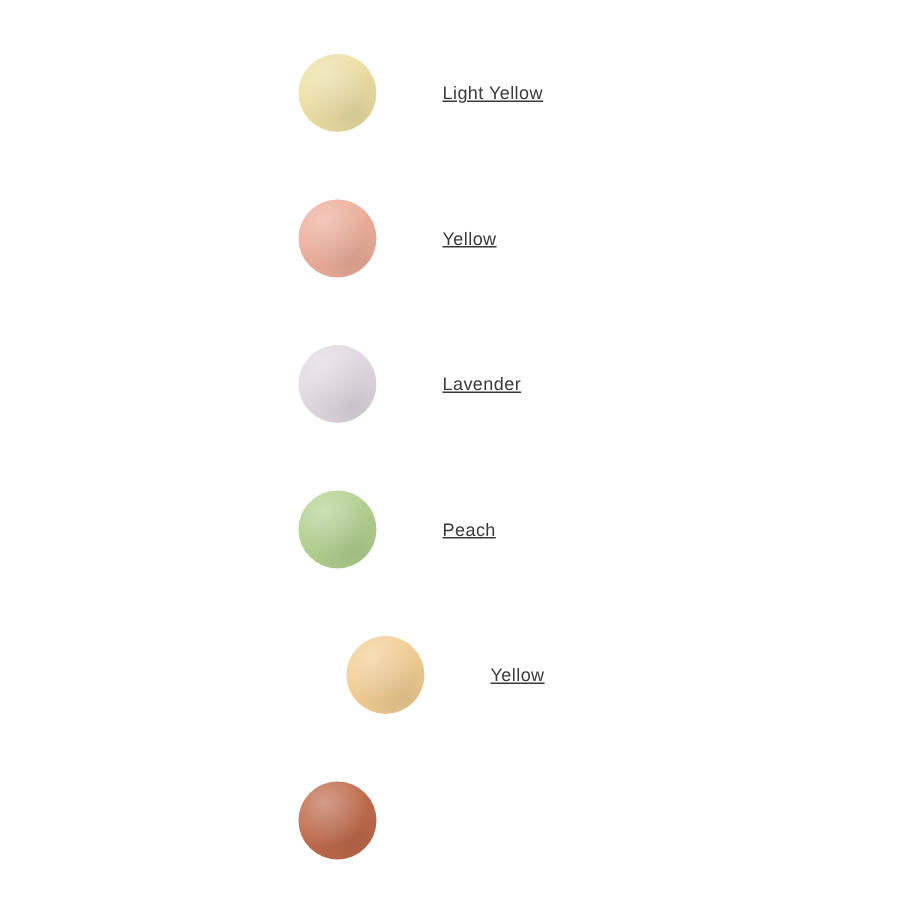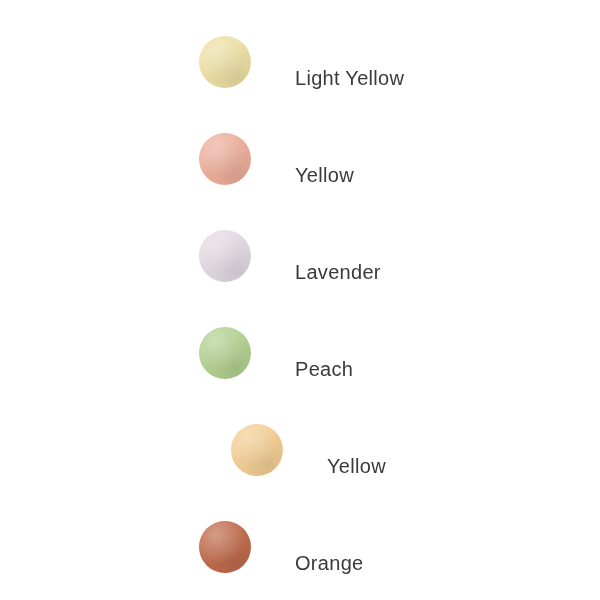--- a/index.html
+++ b/index.html
@@ -62,28 +62,29 @@
       radial-gradient(circle at 72% 80%,
         rgba(0,0,0,0.10) 0%,
         rgba(0,0,0,0.045) 38%,
         rgba(0,0,0,0.00) 68%);
     pointer-events: none;
   }
 
   .swatch-label {
     position: absolute;
     left: 295px;
-    top: 16px;
+    top: 0;
     height: 52px;
     line-height: 52px;
-    font-size: 20px;
+    font-size: 12px;
     font-weight: 400;
     letter-spacing: 0.3px;
     color: #3a3a3c;
     white-space: nowrap;
+    text-decoration: underline;
   }
 </style>
 </head>
 <body style="background: rgb(255, 255, 255);">
 
 <div id="swatch-list">
     <div class="swatch-row" style="top: 36px;">
       <div class="swatch-dot-wrap">
         <div class="swatch-dot" style="background: rgb(237, 223, 164);"></div>
       </div>
@@ -110,15 +111,14 @@
     <div class="swatch-row" style="top: 424px; margin-left: 32px;">
       <div class="swatch-dot-wrap">
         <div class="swatch-dot" style="background: rgb(243, 206, 148);"></div>
       </div>
       <div class="swatch-label">Yellow</div>
     </div>
     <div class="swatch-row" style="top: 521px;">
       <div class="swatch-dot-wrap">
         <div class="swatch-dot" style="background: rgb(192, 107, 76);"></div>
       </div>
-      <div class="swatch-label">Orange</div>
     </div>
   </div>
 
 </body></html>

